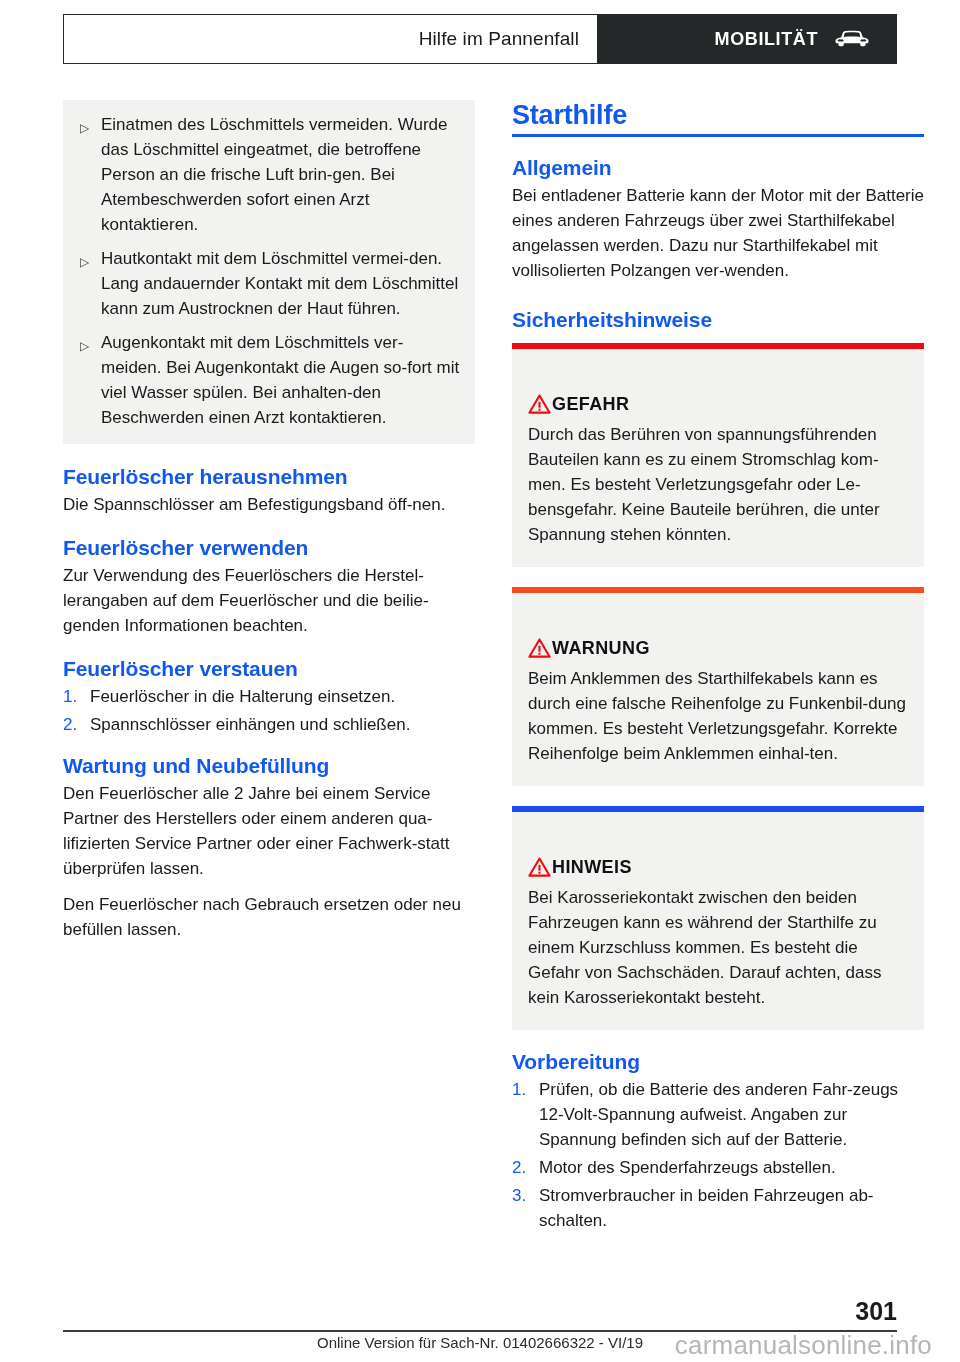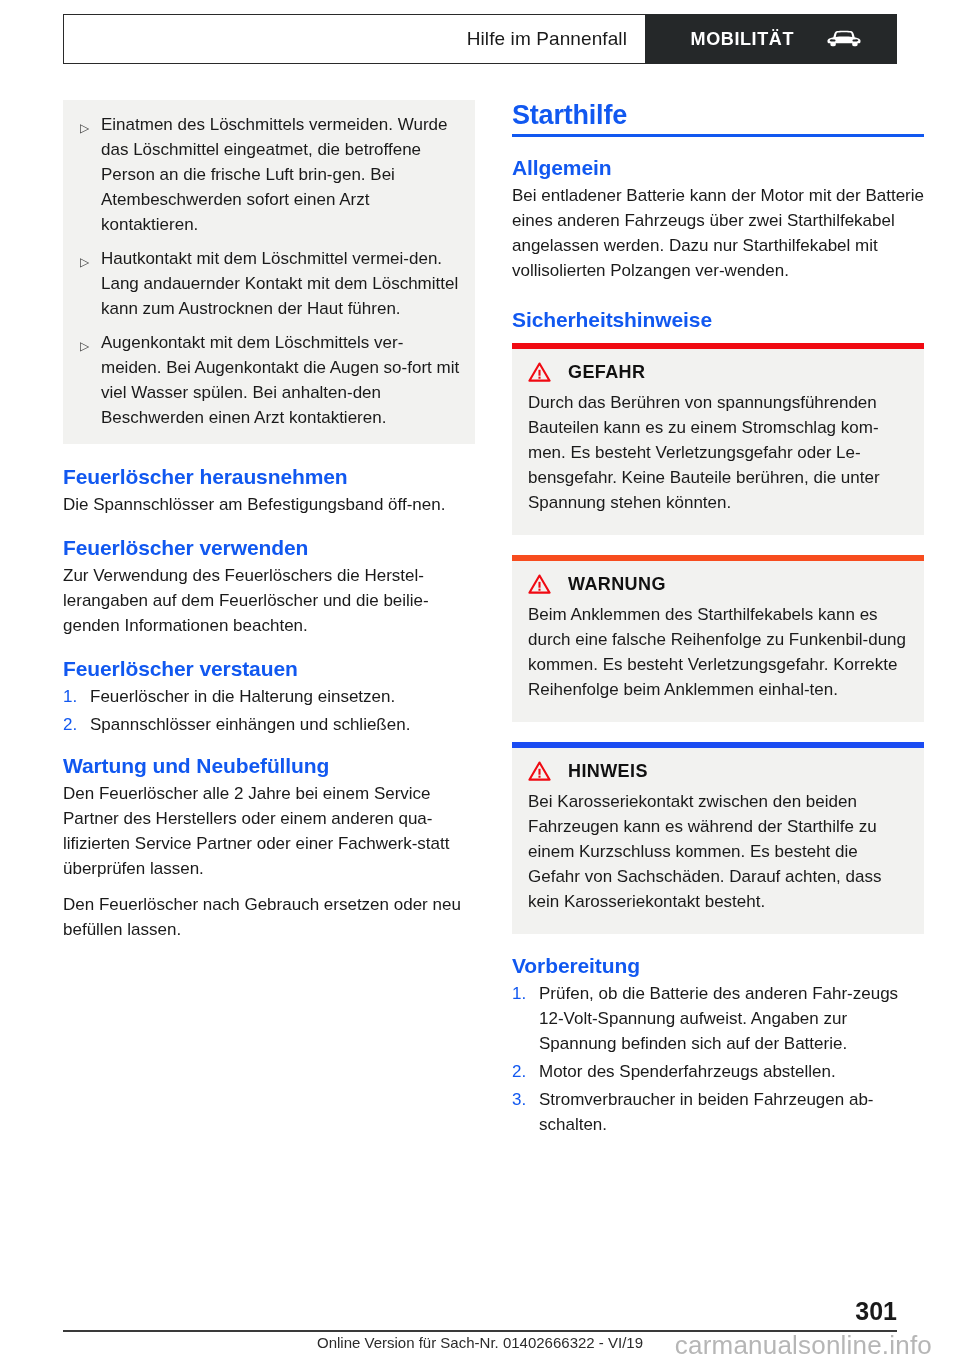--- a/index.html
+++ b/index.html
@@ -23,25 +23,25 @@
     border: 1.5px solid #2a2a2a;
     border-right: none;
     display: flex; align-items: center; justify-content: flex-end;
     padding-right: 18px;
     background: #fff;
   }
   .header-left-title {
     font-size: 19px; color: #1a1a1a; letter-spacing: 0.1px;
   }
   .header-right {
-    width: 252px;
+    width: 300px;
     background: #252829;
     display: flex; align-items: center; justify-content: flex-end;
-    padding-right: 36px;
-    gap: 33px;
+    padding-right: 28px;
+    gap: 17px;
   }
   .header-right-title {
     font-size: 18px; font-weight: bold; color: #ffffff; letter-spacing: 0.6px;
   }
   .car-icon { width: 34px; height: 20px; display: block; }
 
   
   .col {
     position: absolute; top: 100px; width: 412px;
   }
@@ -106,22 +106,23 @@
   .num-text { flex: 1; }
 
   
   .notice { margin-bottom: 20px; }
   .notice-bar { height: 6px; width: 100%; }
   .notice-body {
     background: #f2f2f0;
     padding: 13px 16px 20px 16px;
   }
   .notice-head {
-    display: flex; align-items: center; gap: 17px;
+    display: flex; align-items: center; gap: 1px;
     margin-bottom: 7px;
+    margin-top: 32px;
   }
   .warn-tri { width: 23px; height: 20px; display: block; }
   .notice-label {
     font-size: 18px; font-weight: bold; color: #111; letter-spacing: 0.4px;
   }
   .notice-text { font-size: 17px; line-height: 25px; color: #1a1a1a; }
 
   
   .page-number {
     position: absolute; right: 63px; top: 1297px;

